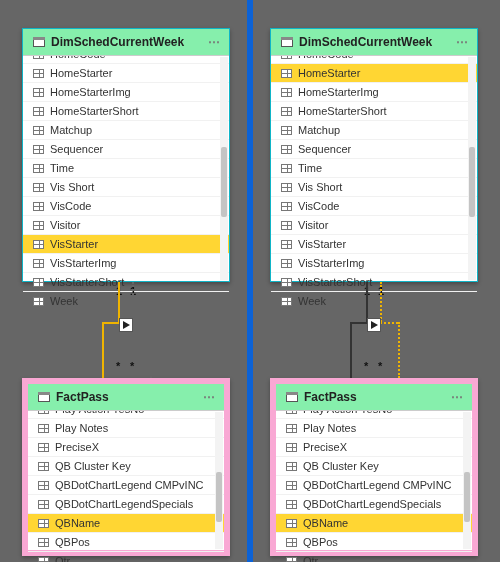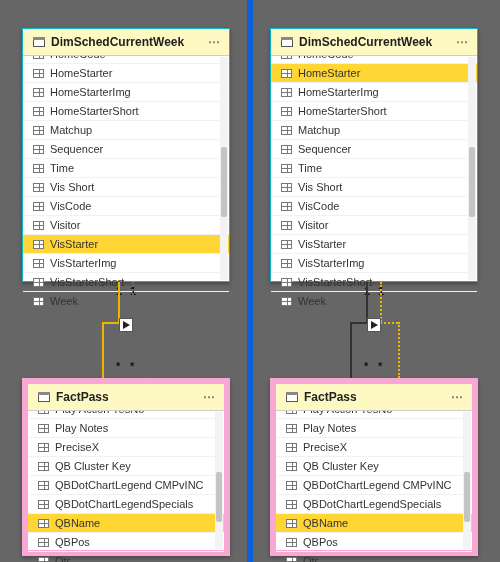--- a/index.html
+++ b/index.html
@@ -27,21 +27,21 @@
     background: #0b62d6;
   }
   .table-box {
     position: absolute;
     background: #fff;
     border: 1px solid #0fb5c8;
     box-shadow: 0 2px 4px rgba(0,0,0,0.3);
   }
   .table-box.gray { border: 6px solid #f9a8d4; }
   .table-header {
-    background: #fef9c3;
+    background: #86efac;
     padding: 6px 8px 6px 10px;
     font-weight: 600;
     font-size: 12px;
     color: #222;
     display: flex;
     align-items: center;
     justify-content: space-between;
     border-bottom: 1px solid #ccc;
   }
   .table-header .hdr-left { display: flex; align-items: center; gap: 6px; }

